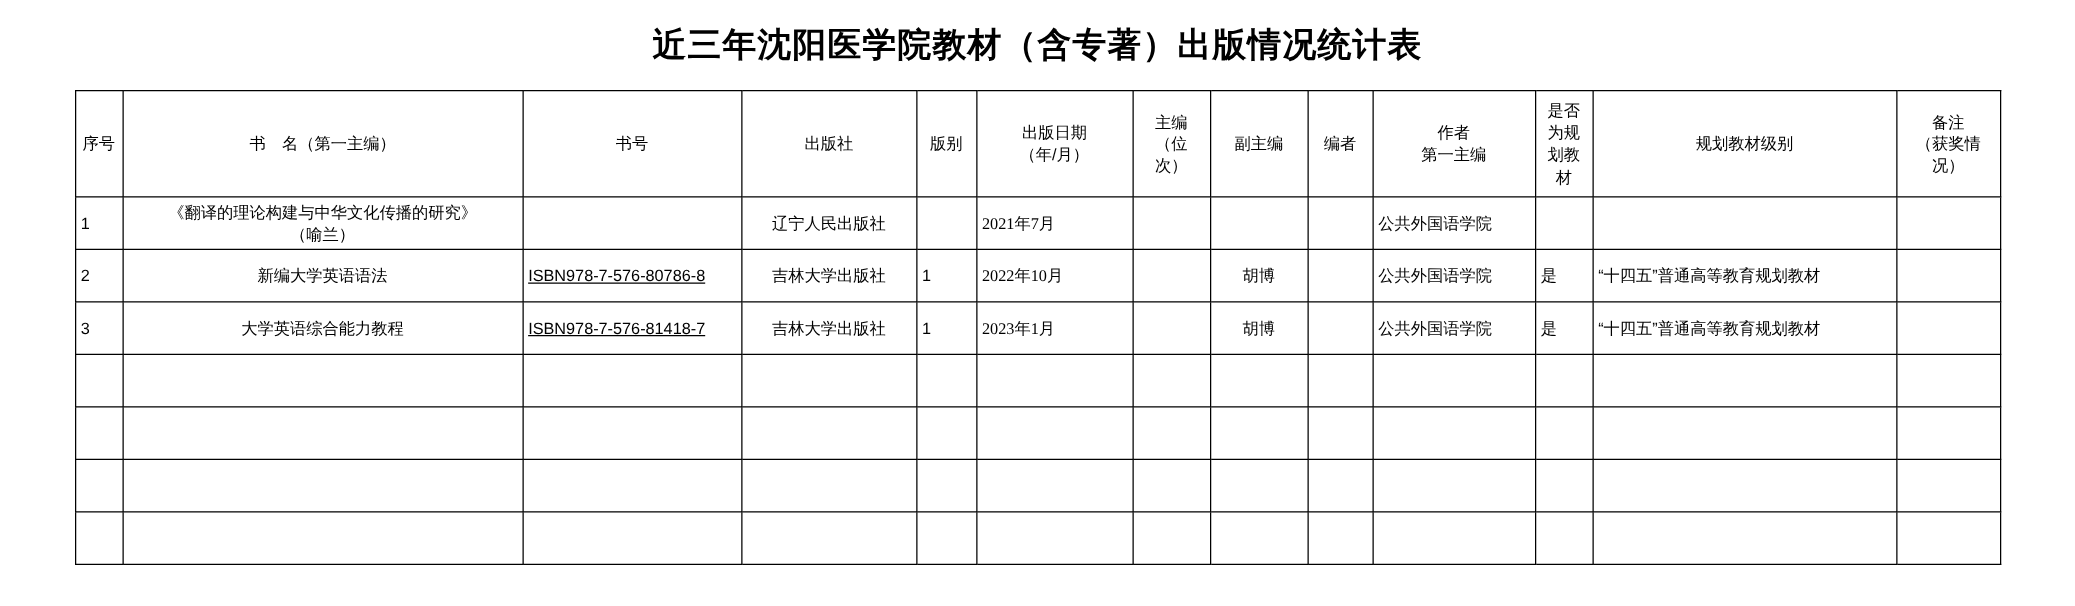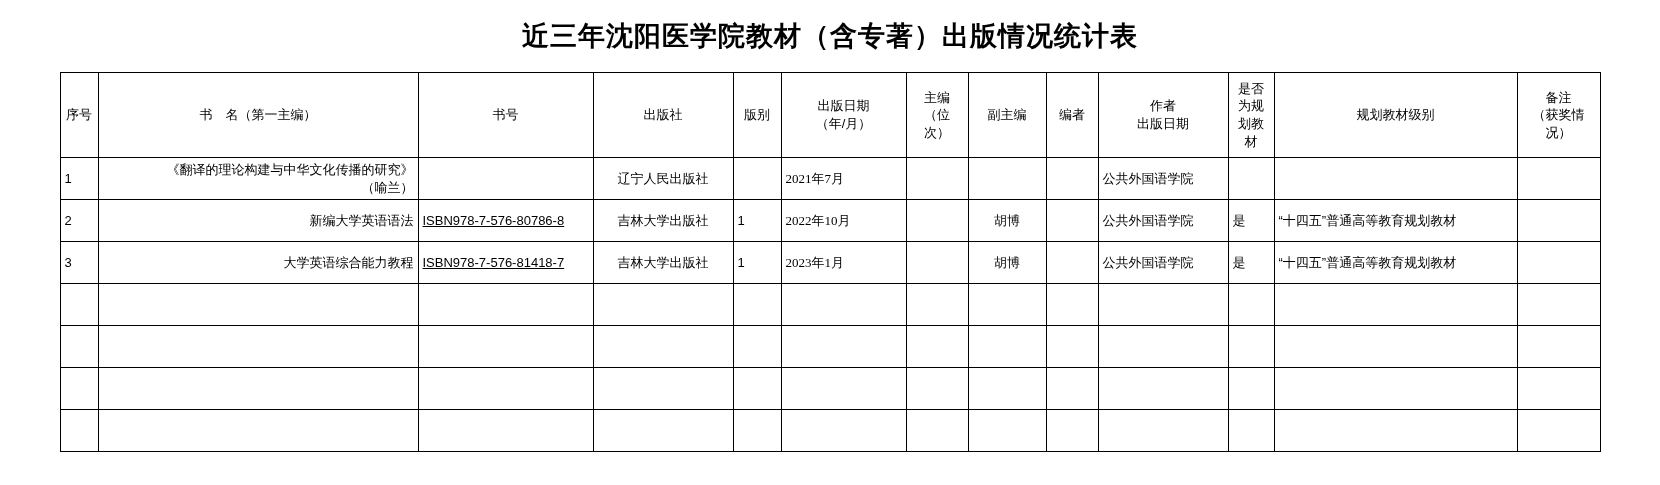--- a/index.html
+++ b/index.html
@@ -59,21 +59,21 @@
     line-height: 1.3;
   }
   thead th .stack {
     display: block;
     white-space: pre-line;
   }
   tbody td {
     height: 37px;
   }
   td.c-idx { text-align: left; vertical-align: bottom; padding-left: 4px; font-size: 13px;}
-  td.c-title { text-align: right; font-family: Liberation Serif, serif; }
+  td.c-title { text-align: center; font-family: Liberation Serif, serif; }
   td.c-isbn { text-align: left; font-size: 12.5px; text-decoration: underline; }
   td.c-press { text-align: center; }
   td.c-ed { text-align: left; }
   td.c-date { text-align: left; font-family: Liberation Serif, serif; }
   td.c-chief { text-align: left; }
   td.c-assoc { text-align: center; }
   td.c-editor { text-align: left; }
   td.c-dept { text-align: left; }
   td.c-plan { text-align: left; }
   td.c-level { text-align: left; }
@@ -145,21 +145,21 @@
 次）</span>
           </th>
         <th>
             <span class="stack">副主编</span>
           </th>
         <th>
             <span class="stack">编者</span>
           </th>
         <th>
             <span class="stack">作者
-出版日期</span>
+第一主编</span>
           </th>
         <th>
             <span class="stack">是否
 为规
 划教
 材</span>
           </th>
         <th>
             <span class="stack">规划教材级别</span>
           </th>

